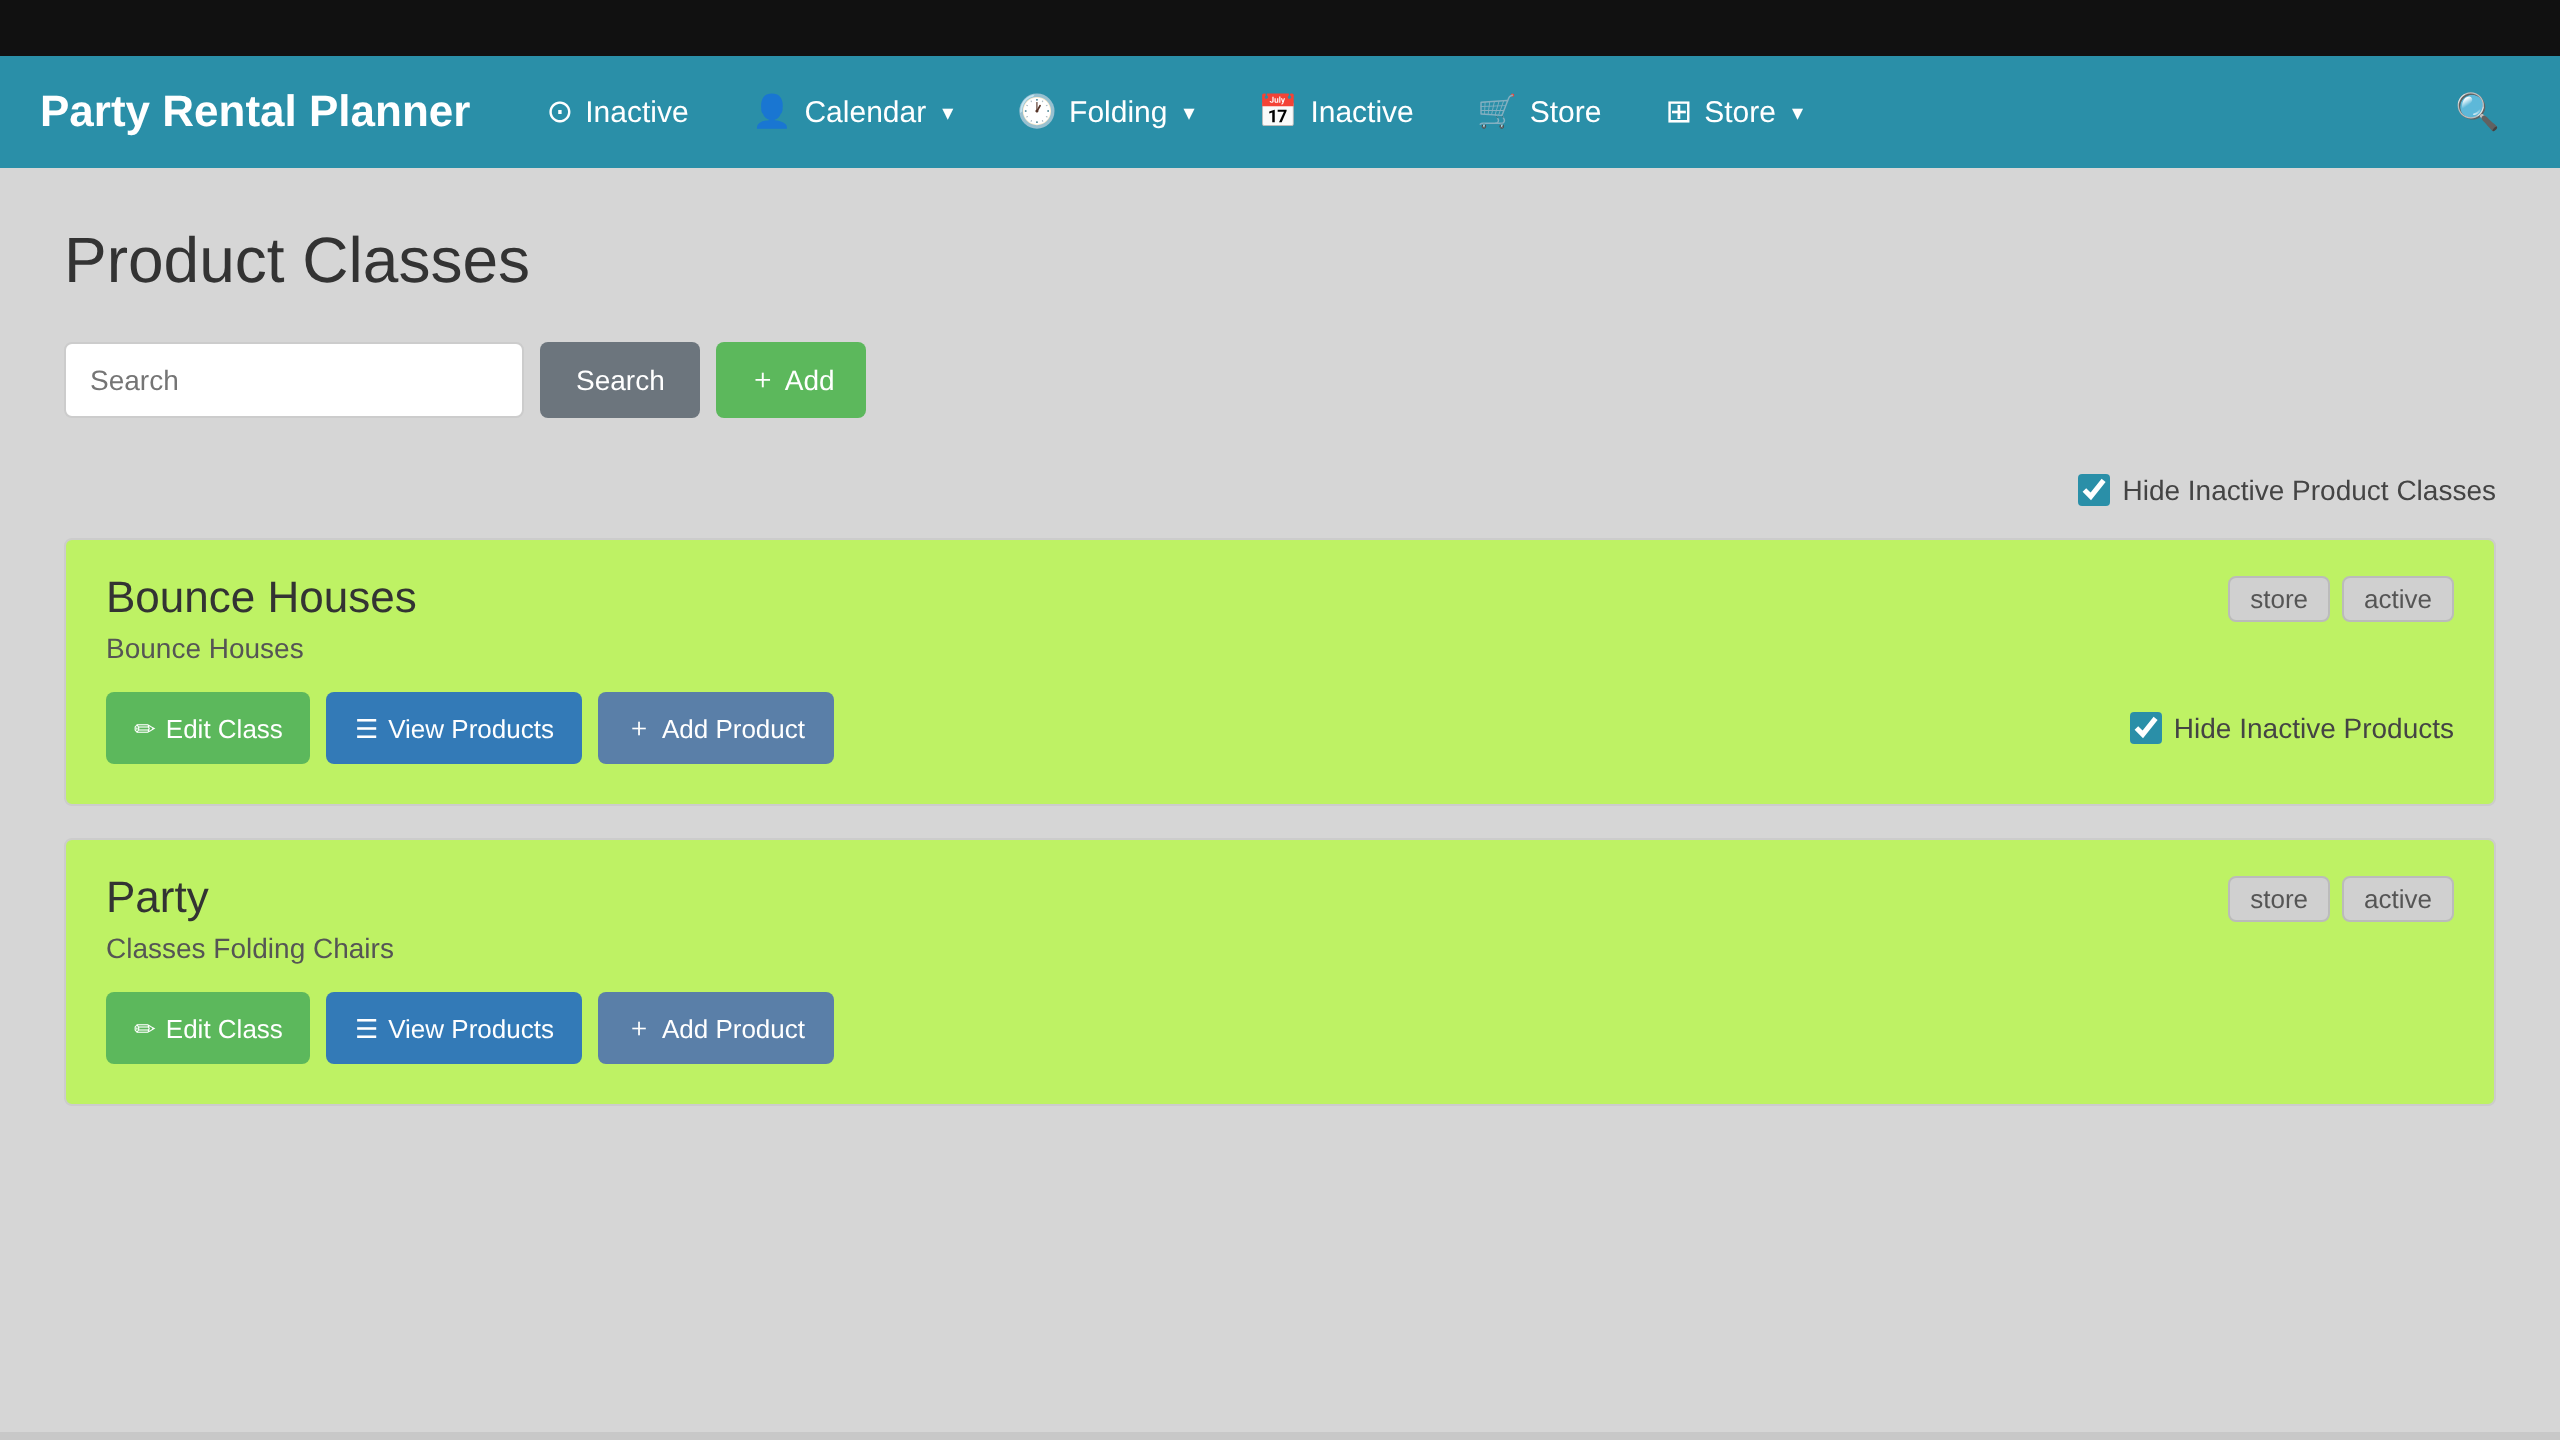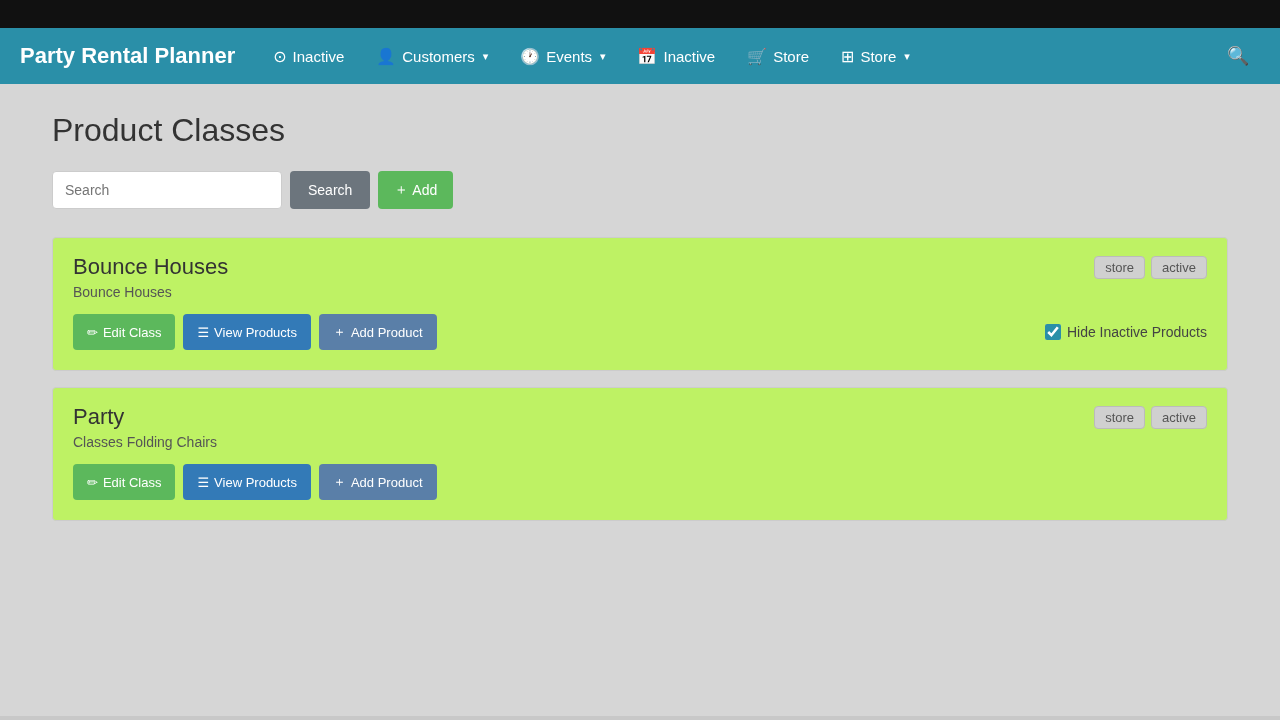--- a/index.html
+++ b/index.html
@@ -50,21 +50,21 @@
       margin-left: auto;
       color: #fff;
       font-size: 18px;
       padding: 8px 10px;
       cursor: pointer;
     }
 
     
     .content {
       background: #d6d6d6;
-      padding: 28px 52px;
+      padding: 28px 32px;
       min-height: 632px;
     }
 
     .page-title {
       font-size: 32px;
       font-weight: 300;
       color: #333;
       margin-bottom: 22px;
     }
 
@@ -230,26 +230,26 @@
 <div class="top-bar"></div>
 
 <nav class="navbar">
   <span class="navbar-brand">Party Rental Planner</span>
   <div class="nav-item">
     <span class="nav-icon">⊙</span>
     <span>Inactive</span>
   </div>
   <div class="nav-item">
     <span class="nav-icon">👤</span>
-    <span>Customers</span>
+    <span>Calendar</span>
     <span class="chevron">▾</span>
   </div>
   <div class="nav-item">
     <span class="nav-icon">🕐</span>
-    <span>Events</span>
+    <span>Folding</span>
     <span class="chevron">▾</span>
   </div>
   <div class="nav-item">
     <span class="nav-icon">📅</span>
     <span>Inactive</span>
   </div>
   <div class="nav-item">
     <span class="nav-icon">🛒</span>
     <span>Store</span>
   </div>
@@ -266,20 +266,26 @@
 
   <div class="search-bar">
     <input class="search-input" type="text" placeholder="Search" style="">
     <button class="btn-search">Search</button>
     <button class="btn-add">
       <span>＋</span>
       <span> Add</span>
     </button>
   </div>
 
+  <div class="hide-inactive-row">
+    <label>
+      <input type="checkbox" checked="" style="">
+      <span>Hide Inactive Product Classes</span>
+    </label>
+  </div>
 
   <div class="product-class-card">
     <div class="class-header">
       <span class="class-name">Bounce Houses</span>
       <div class="class-badges">
         <span class="badge">store</span>
         <span class="badge">active</span>
       </div>
     </div>
     <p class="class-desc">Bounce Houses</p>

